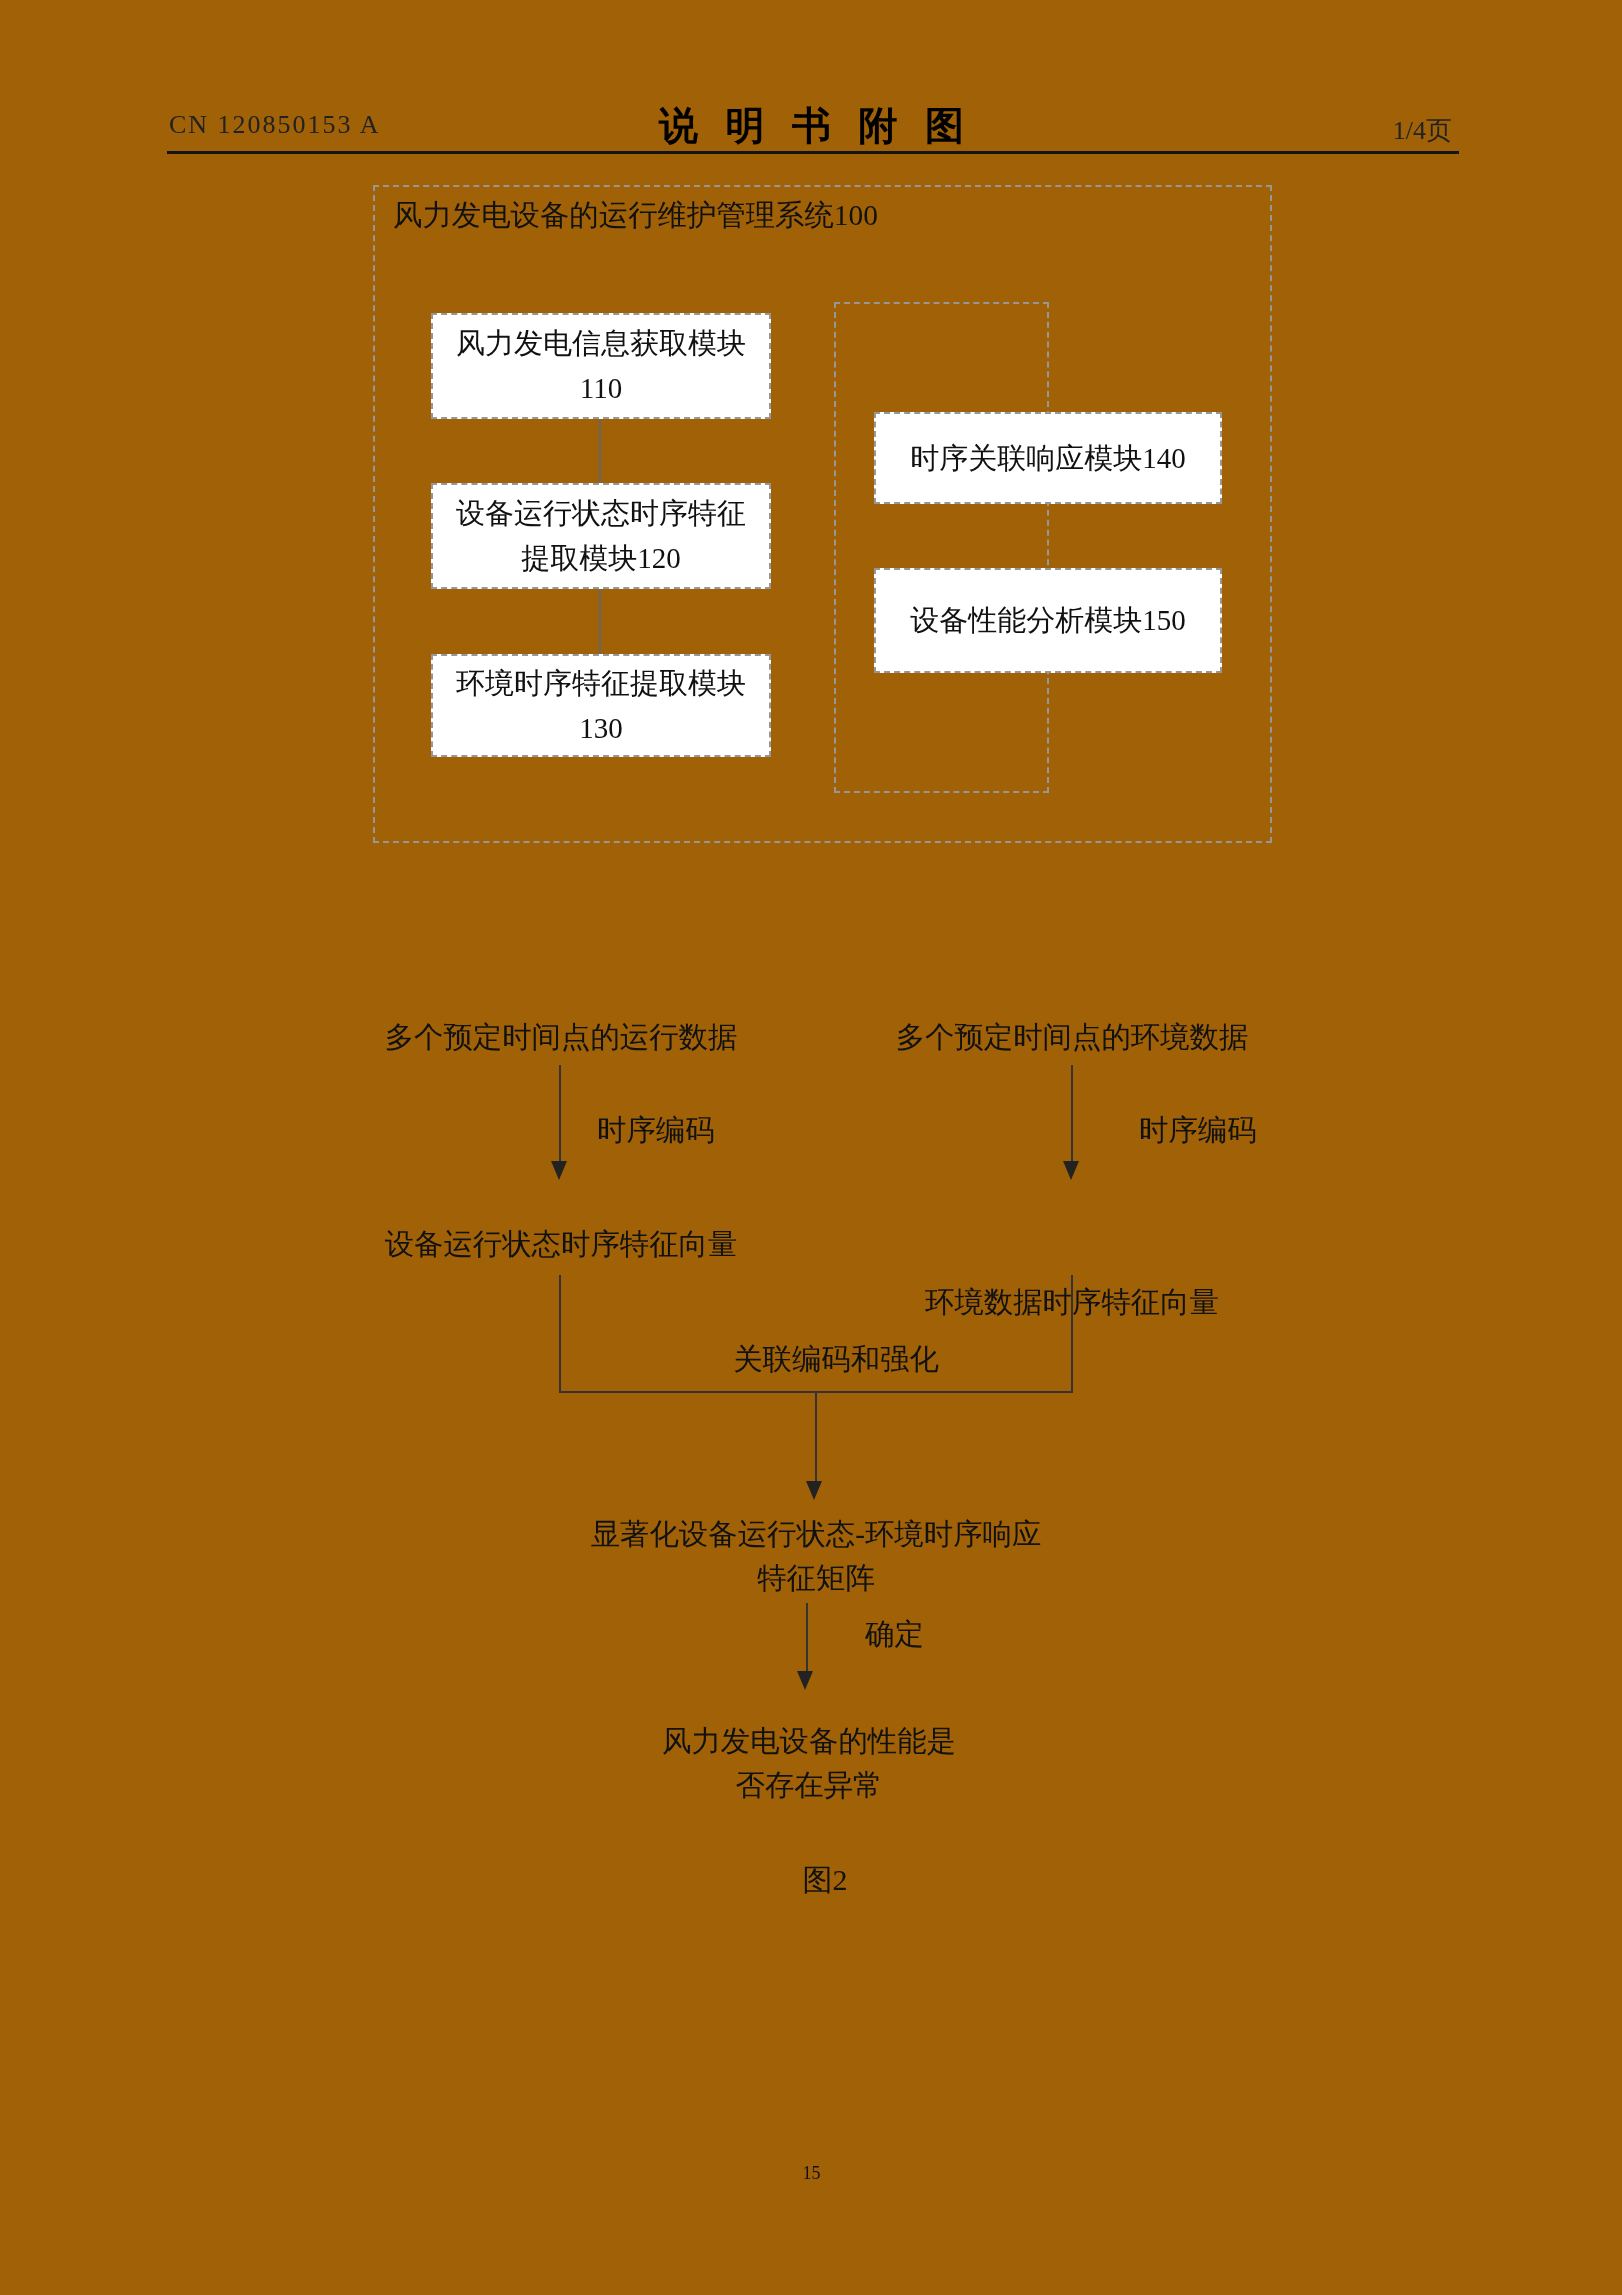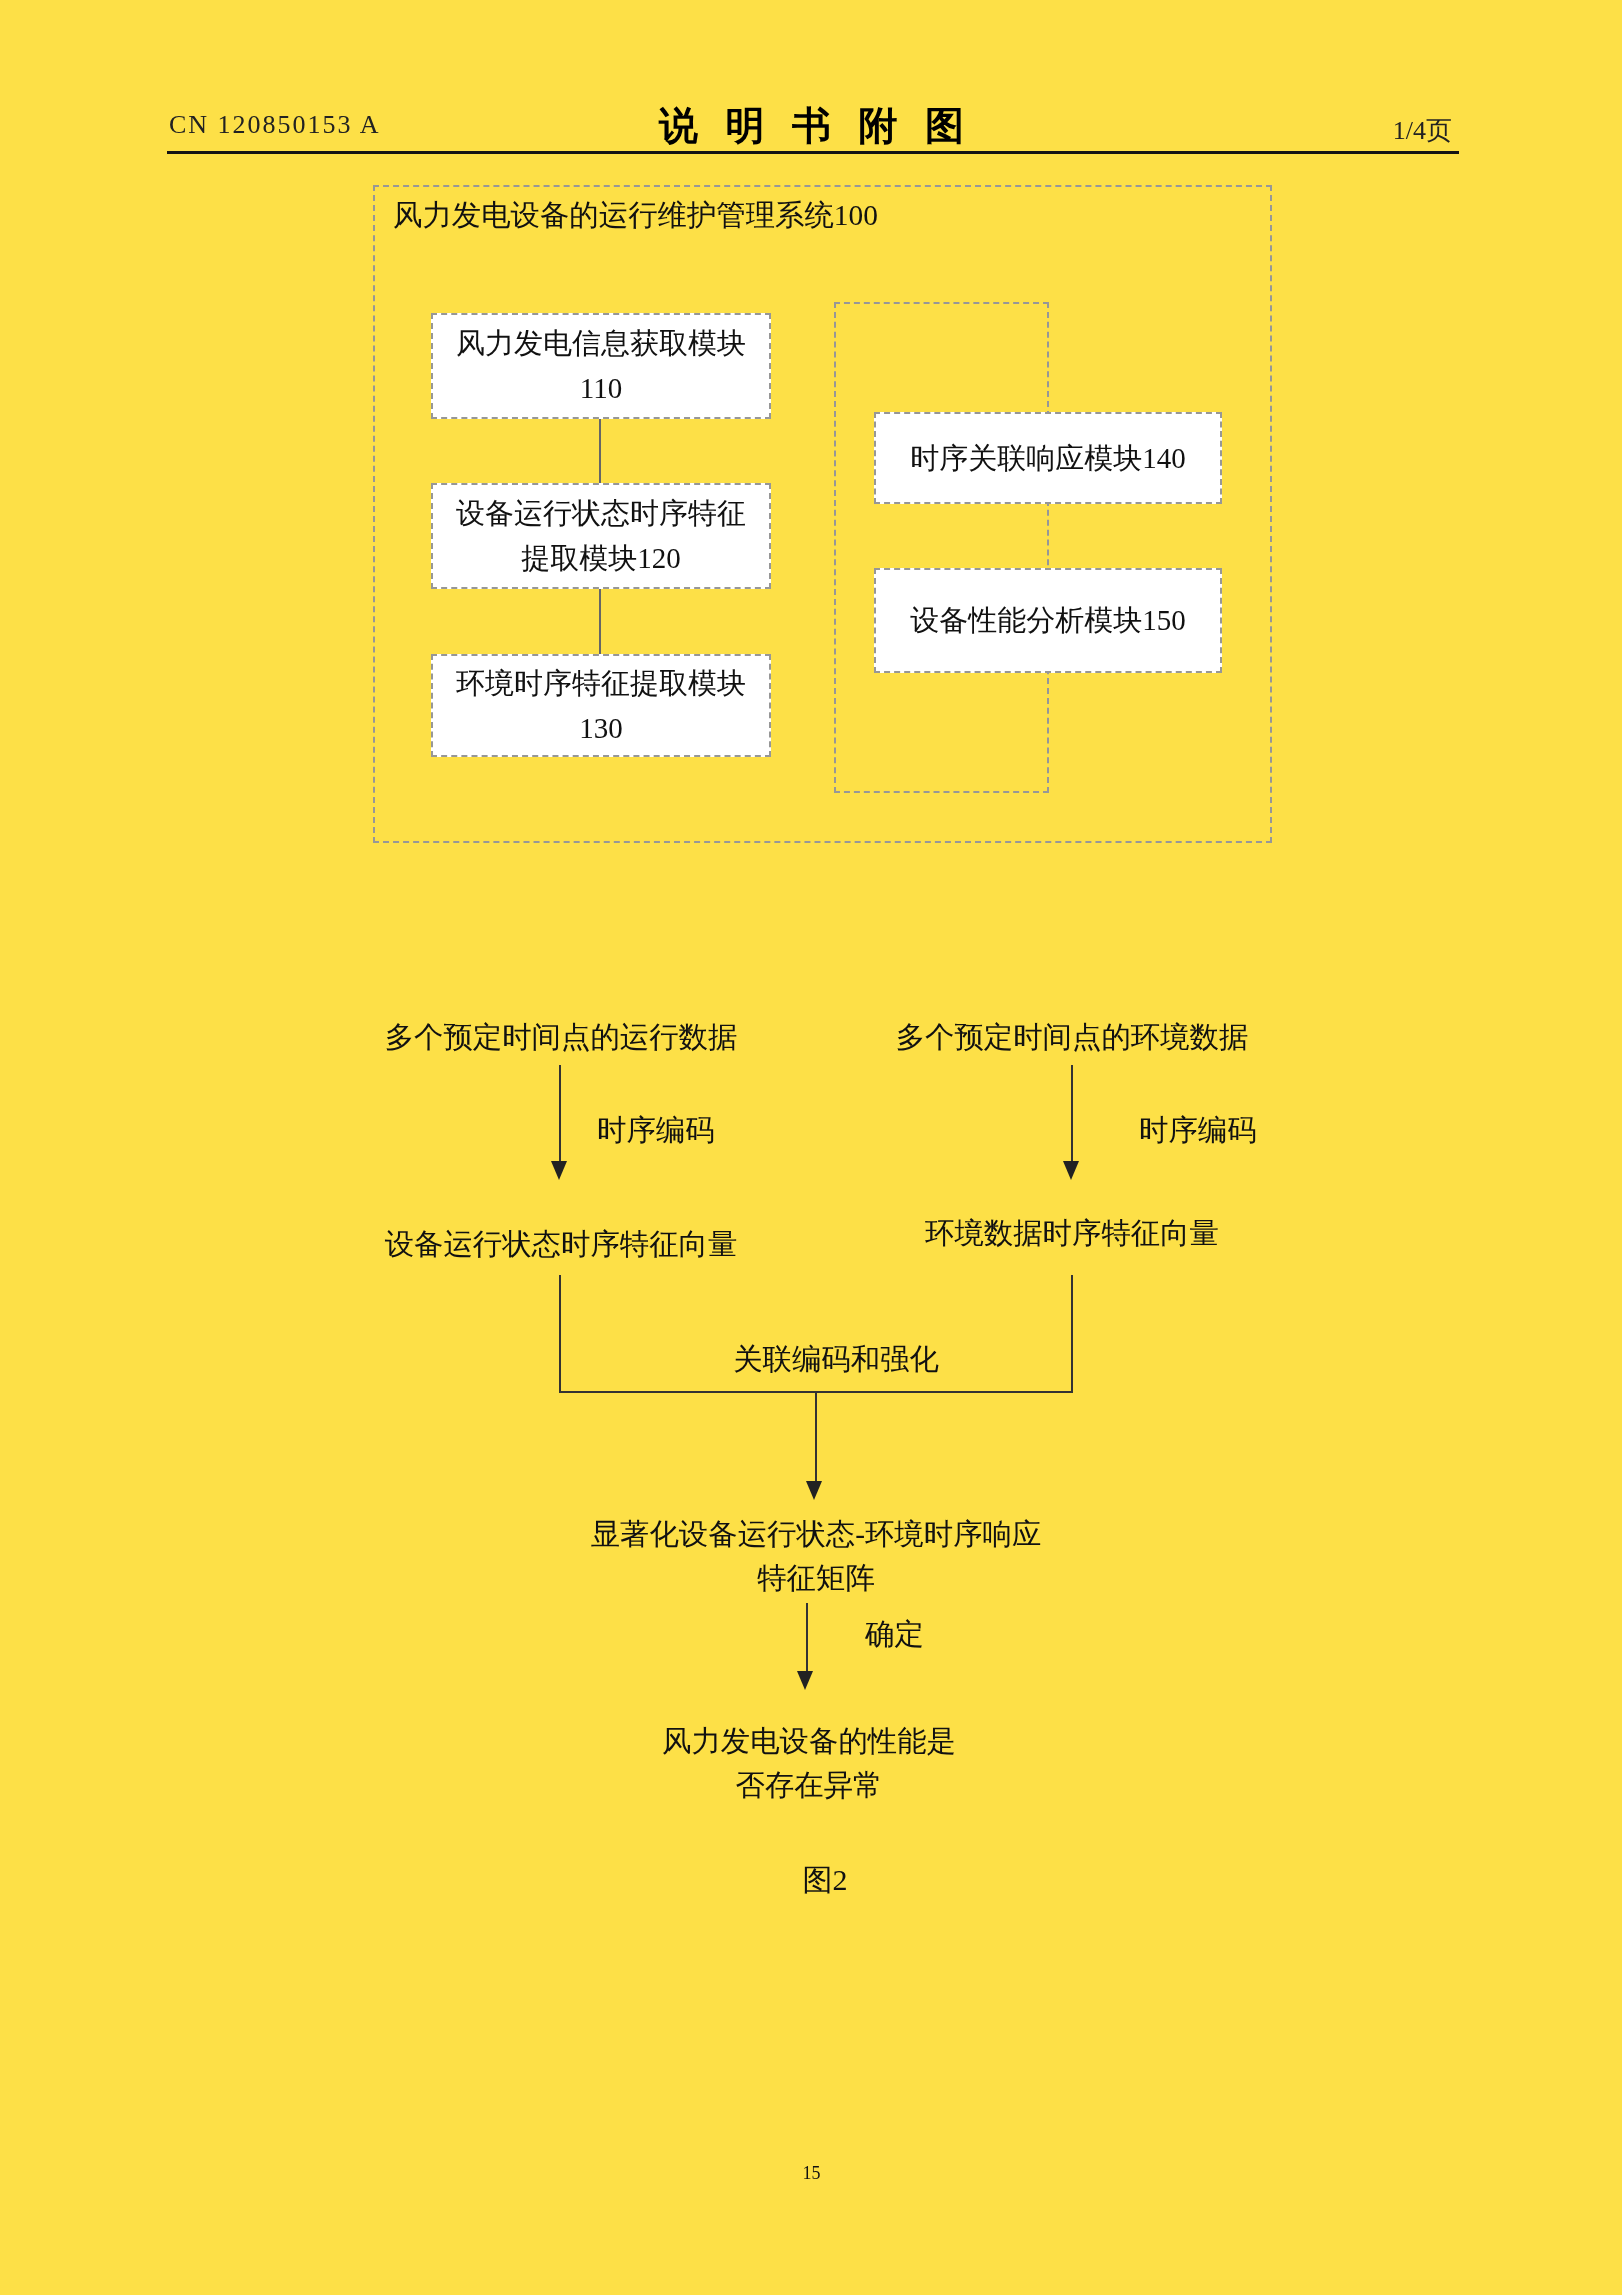--- a/index.html
+++ b/index.html
@@ -1,19 +1,19 @@
 <!DOCTYPE html>
 <html style="font-size:10.5px"><head>
 <meta charset="utf-8">
 <style>
   html,body { margin:0; padding:0; background:#e8e8e8; }
   .page {
     position:relative;
     width:1623px; height:2295px;
-    background:#fde047;
+    background:#a16207;
     font-family:"Liberation Serif","DejaVu Serif",serif;
     color:#111111;
     overflow:hidden;
   }
   
   .doc-number   { position:absolute; left:169px;  top:110px; font-size:26px; letter-spacing:2px; color:#222; }
   .header-title { position:absolute; left:0; right:0; top:99px; text-align:center;
                   font-size:39px; font-weight:bold; letter-spacing:27.5px; text-indent:27.5px; color:#000; }
   .page-indicator { position:absolute; right:171px; top:113px; font-size:26px; color:#222; }
   .header-rule  { position:absolute; left:167px; top:151px; width:1292px; border-top:3.3px solid #141414; }
@@ -51,21 +51,21 @@
   .flbl  { position:absolute; font-size:29.4px; white-space:nowrap; }
   .n-op   { left:561px;  top:1018px;text-align:center; }
   .n-env  { left:1072px; top:1018px; }
   .a1line { left:559px;  top:1065px; height:97px; }
   .a2line { left:1071px; top:1065px; height:97px; }
   .a1head { left:551px;  top:1161px; }
   .a2head { left:1063px; top:1161px; }
   .lbl-enc-left  { left:597px;  top:1111px; }
   .lbl-enc-right { left:1139px; top:1111px; }
   .n-opv  { left:561px;  top:1225px; }
-  .n-envv { left:1072px; top:1214px; }
+  .n-envv { left:1072px; top:1283px; }
   .m-left  { left:559px;  top:1275px; height:116px; }
   .m-right { left:1071px; top:1275px; height:116px; }
   .m-h     { left:559px;  top:1391px; width:514px; }
   .lbl-fuse { left:811px; top:1340px; transform:translateX(-50%);margin-left:25px; }
   .m-c     { left:815px; top:1391px; height:92px; }
   .m-chead { left:806px; top:1481px; }
   .n-matrix { left:816px; top:1512px; width:458px; white-space:normal; text-align:center; line-height:1.5; }
   .d-line  { left:806px; top:1603px; height:69px; }
   .d-head  { left:797px; top:1671px; }
   .lbl-det { left:865px; top:1615px; }

